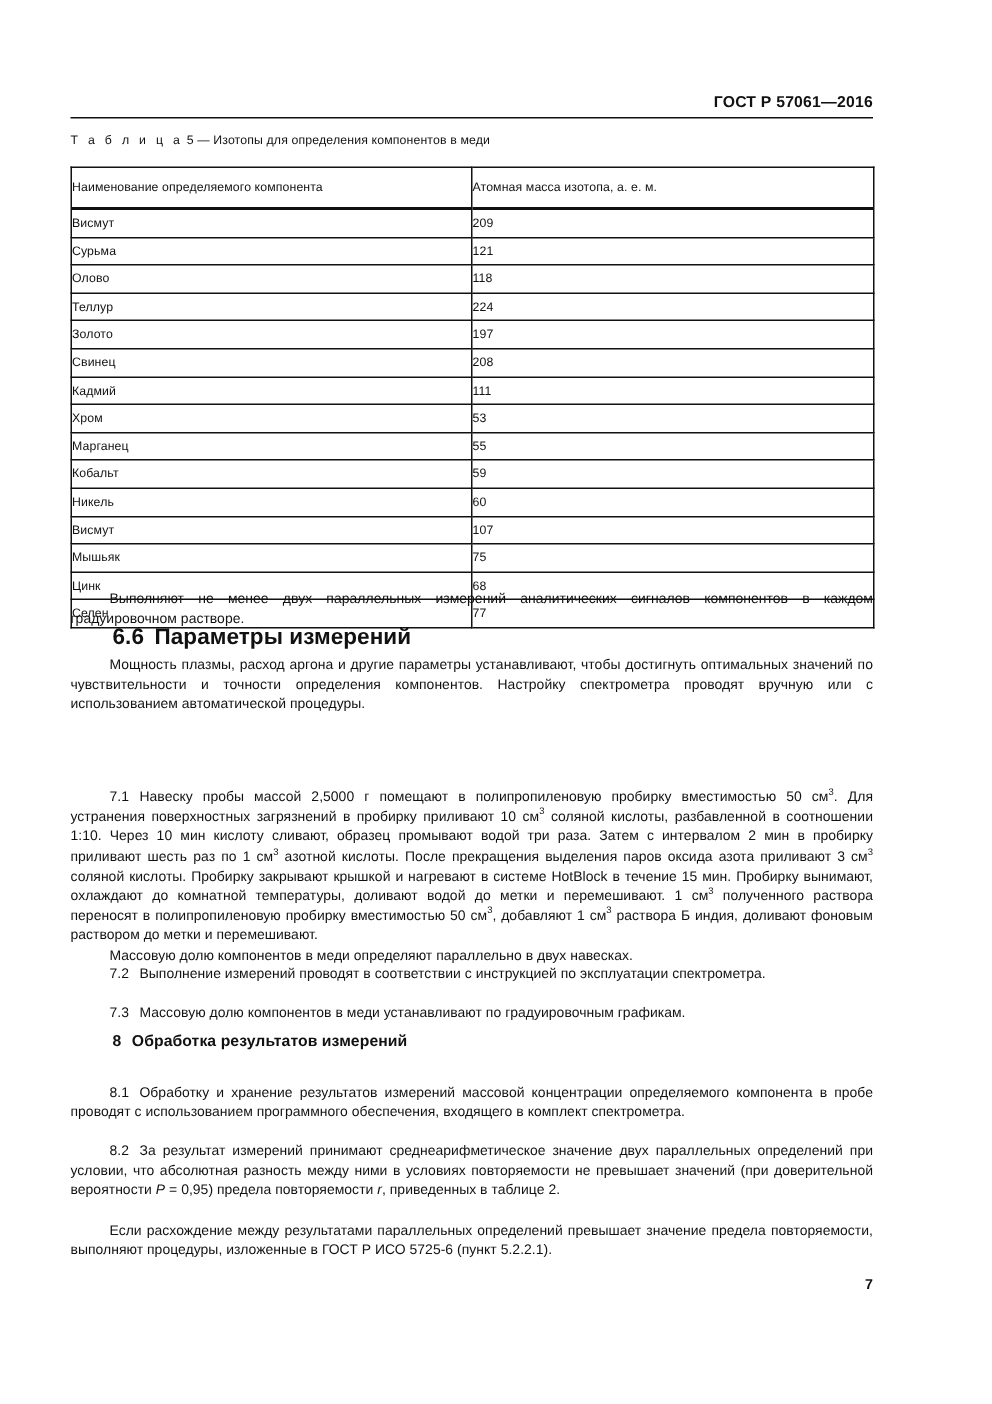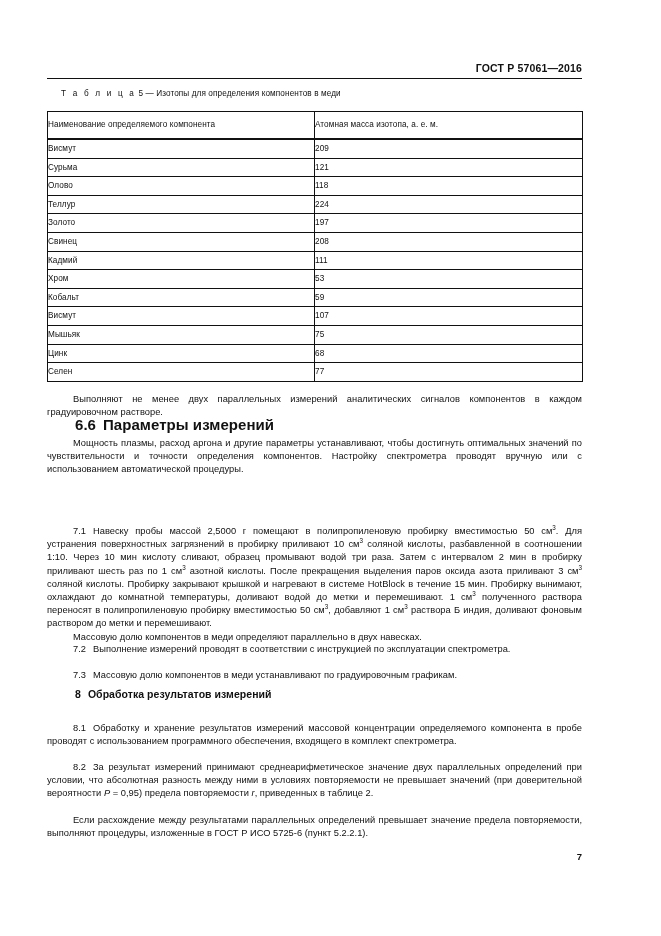--- a/index.html
+++ b/index.html
@@ -45,21 +45,20 @@
   }
 
   
   .table-caption {
     position: absolute;
     left: 47px;
     top: 89px;
     font-size: 8.2px;
     letter-spacing: 0.1px;
     white-space: nowrap;
-    margin-left: 14px;
   }
   .table-caption .tbl-word {
     letter-spacing: 2.2px;
   }
 
   
   .isotope-table {
     position: absolute;
     left: 47px;
     top: 111px;
@@ -203,22 +202,30 @@
         </tr>
         <tr>
           <td>Кадмий</td>
           <td>111</td>
         </tr>
         <tr>
           <td>Хром</td>
           <td>53</td>
         </tr>
         <tr>
+          <td>Марганец</td>
+          <td>55</td>
+        </tr>
+        <tr>
           <td>Кобальт</td>
           <td>59</td>
+        </tr>
+        <tr>
+          <td>Никель</td>
+          <td>60</td>
         </tr>
         <tr>
           <td>Висмут</td>
           <td>107</td>
         </tr>
         <tr>
           <td>Мышьяк</td>
           <td>75</td>
         </tr>
         <tr>

